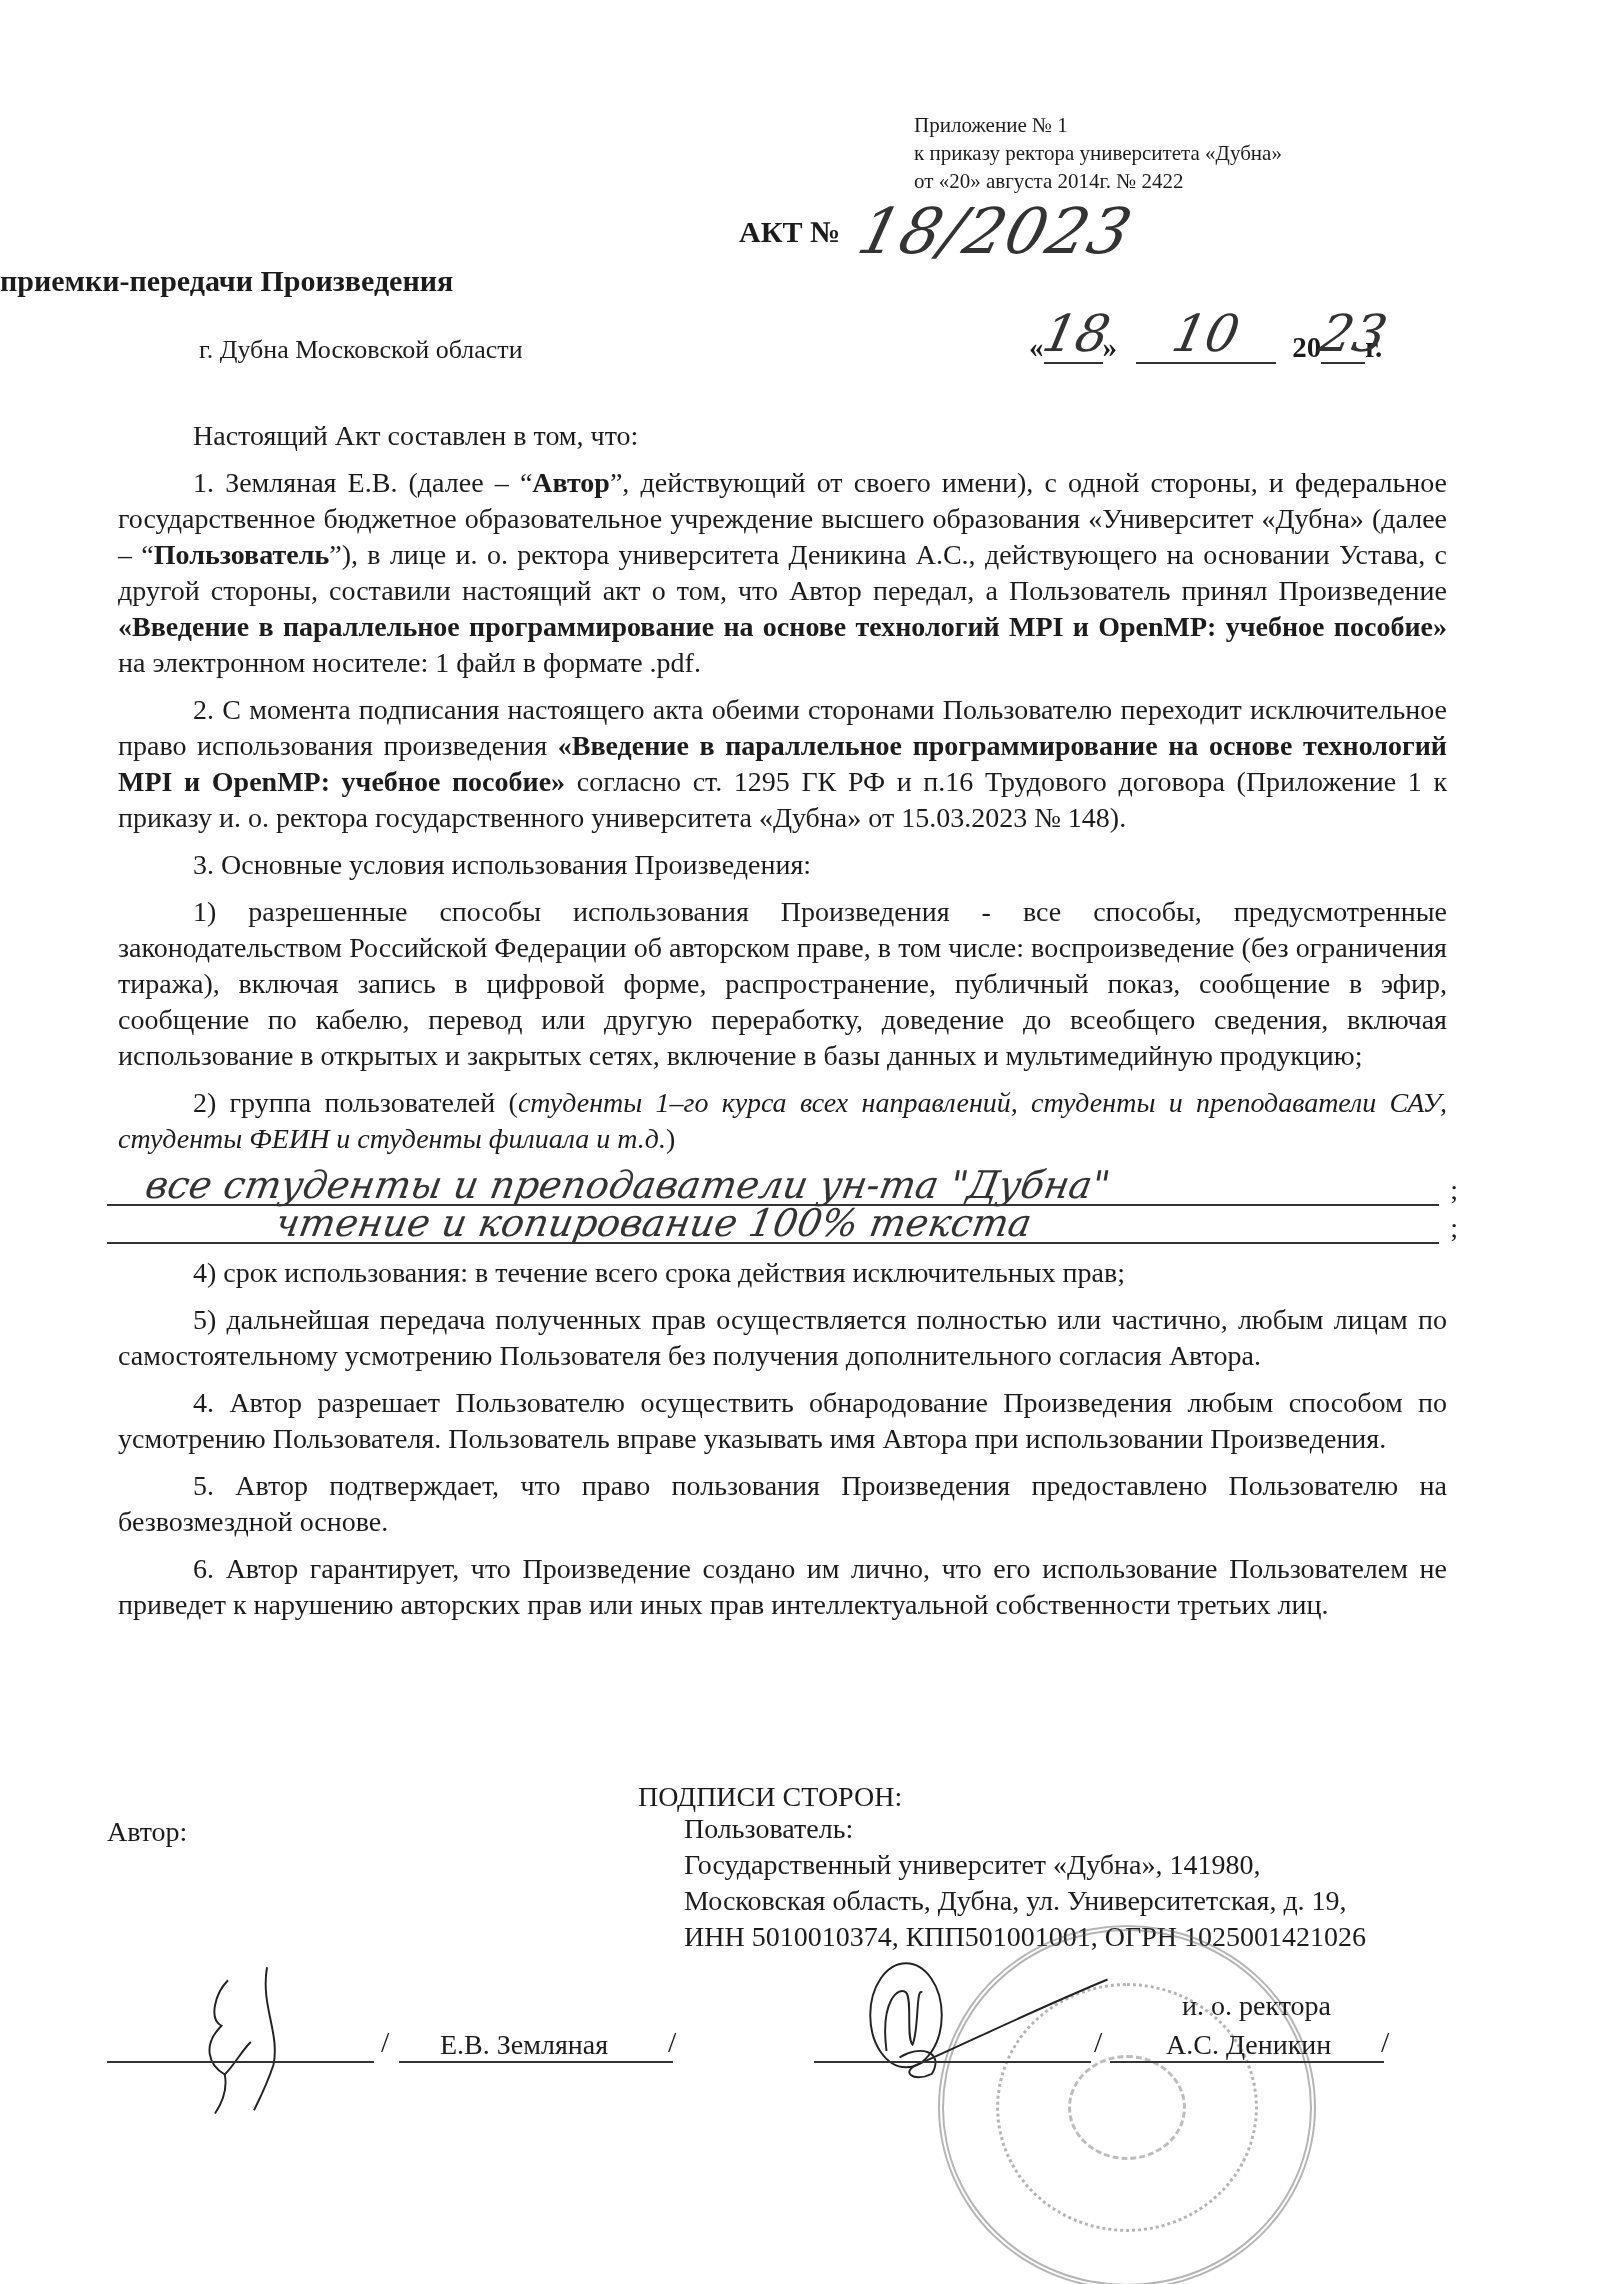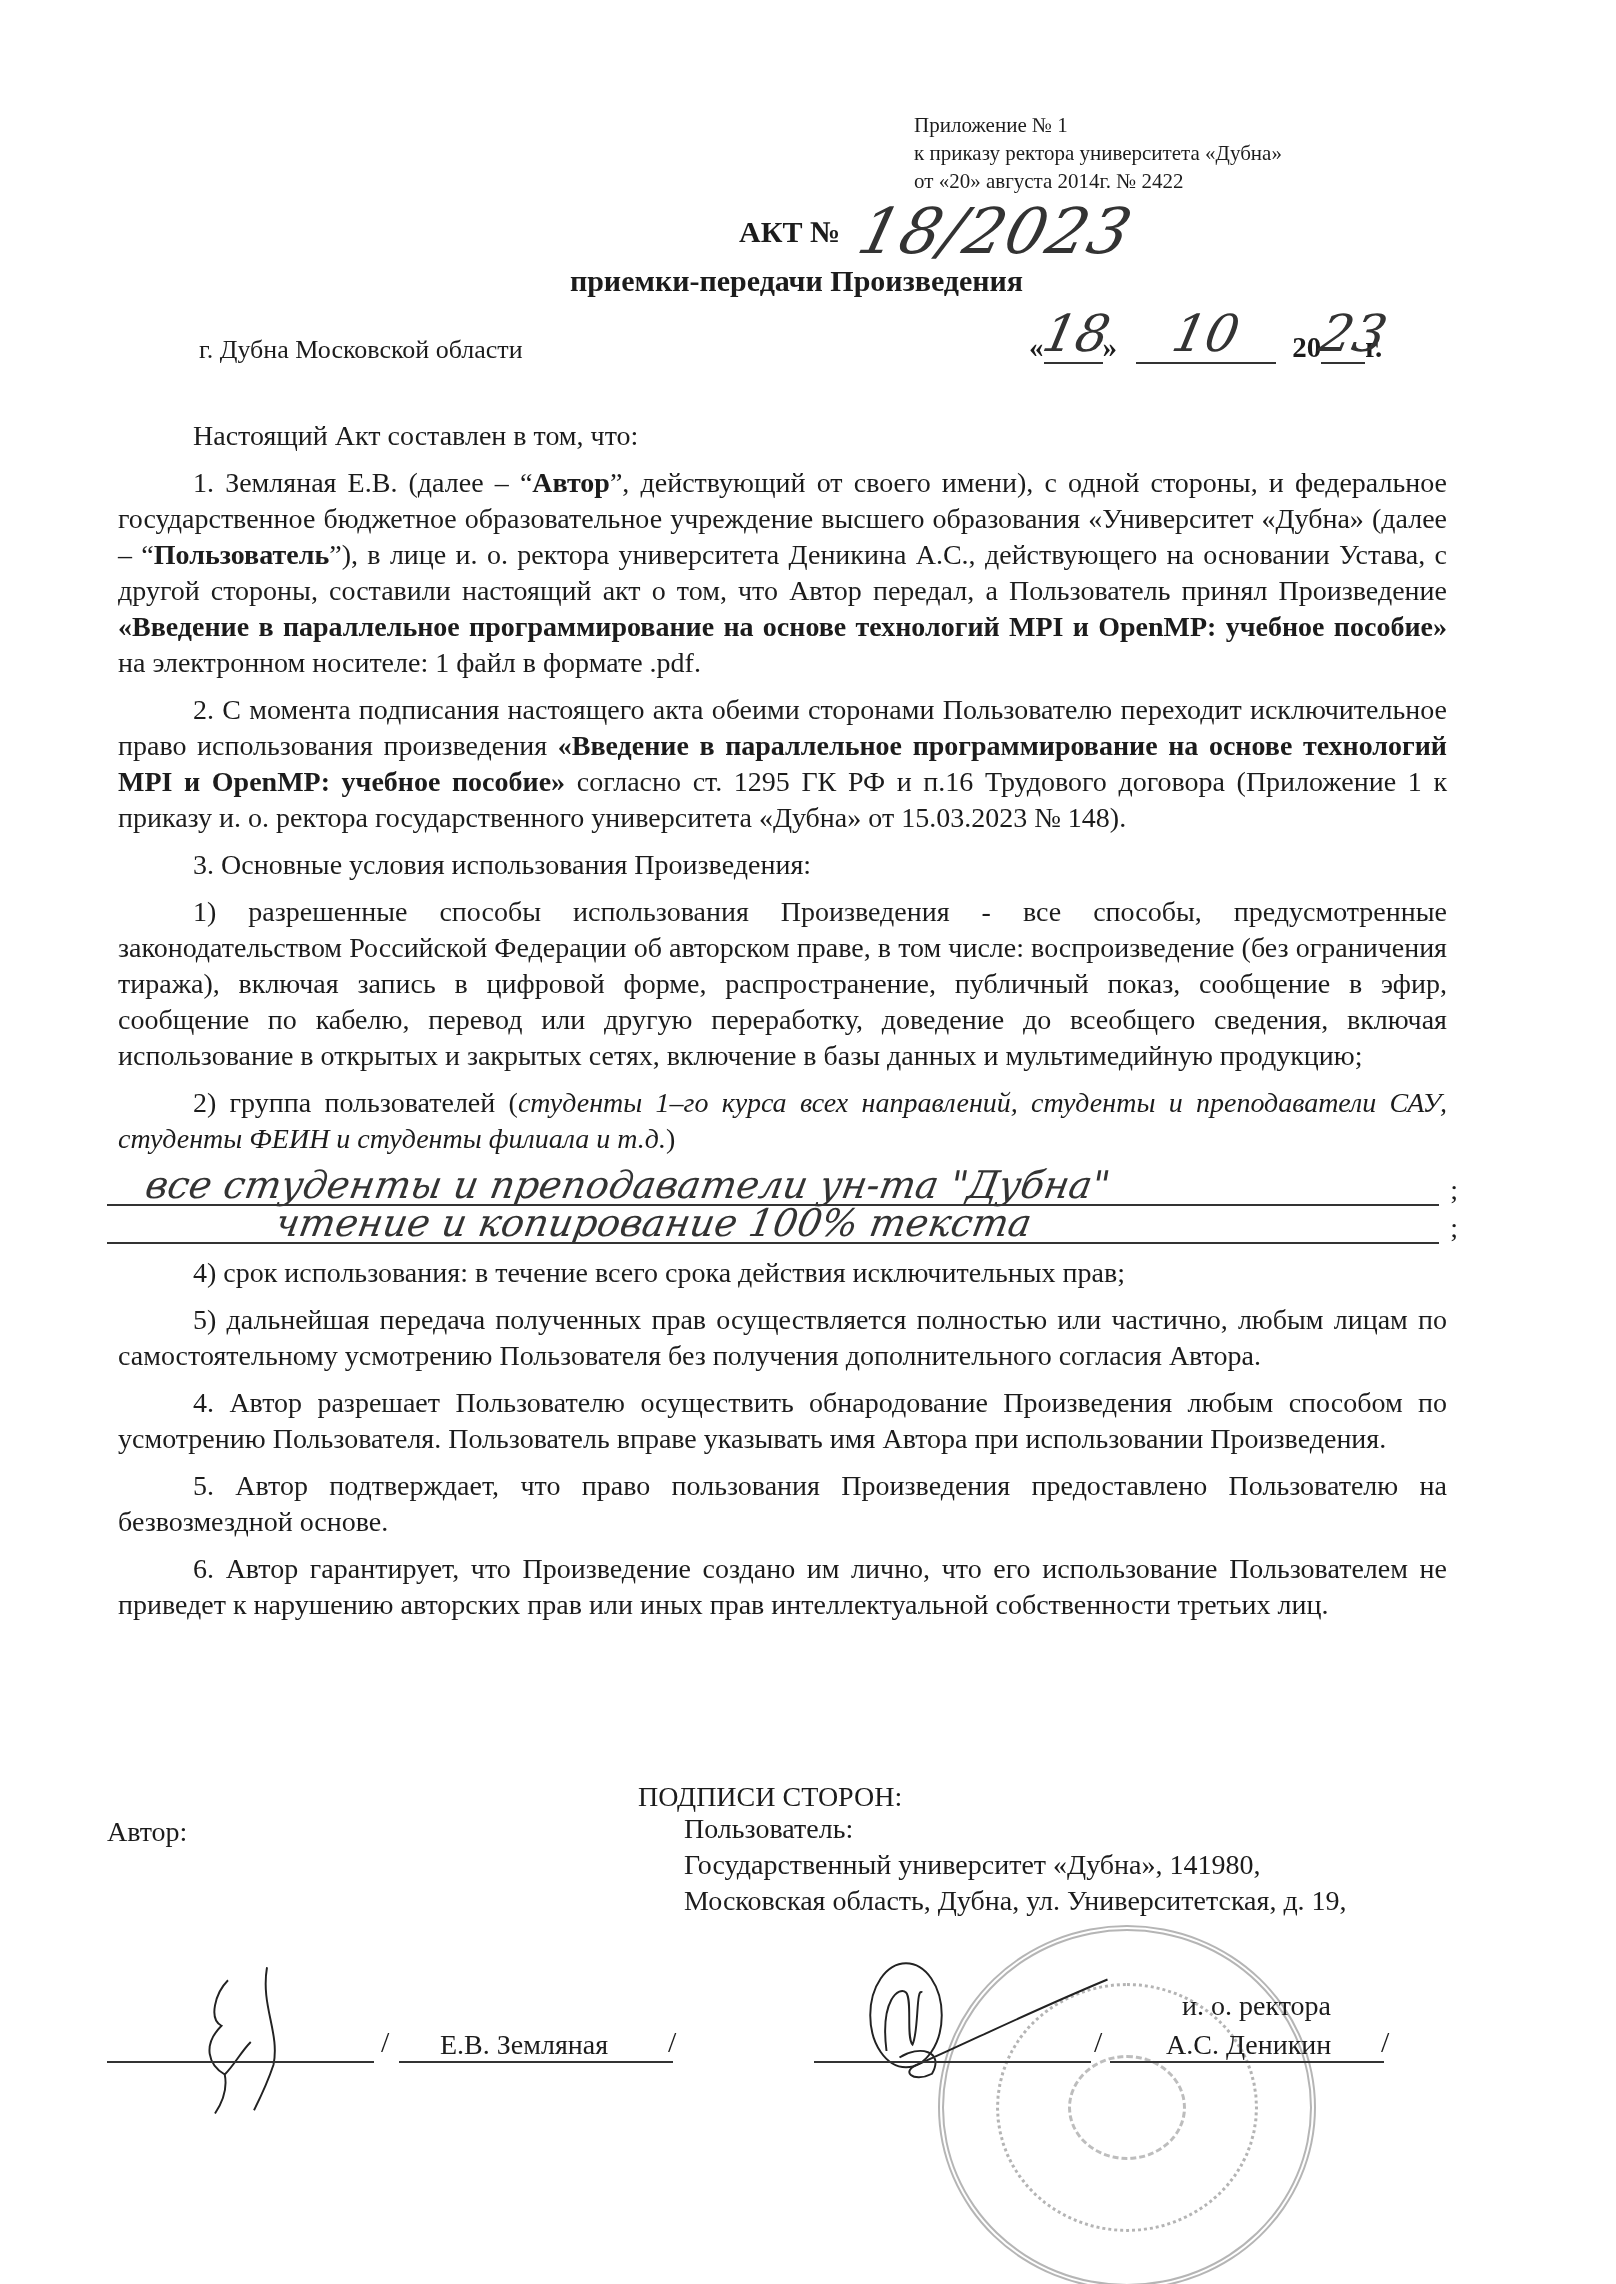--- a/index.html
+++ b/index.html
@@ -4,21 +4,21 @@
   <style>
     html, body { margin: 0; padding: 0; }
     body {
       width: 1616px; height: 2284px; background: #ffffff; position: relative; overflow: hidden;
       font-family: "Liberation Serif", "DejaVu Serif", serif; color: #1c1c1c;
     }
     .abs { position: absolute; }
     .hdr { left: 914px; top: 111px; font-size: 21px; line-height: 28px; }
     .hw { font-family: "DejaVu Serif", serif; font-style: italic; font-weight: normal; color: #333; }
     .act-num { position: absolute; left: 860px; top: 195px; font-size: 63px; transform: skewX(-14deg); letter-spacing: 1.3px; }
-    .subtitle { left: 0; width: 1593px; top: 264px; text-align: center; font-weight: bold; font-size: 30px; }
+    .subtitle { left: 0; width: 1593px; top: 264px; text-align: left; font-weight: bold; font-size: 30px; }
     .city { left: 199px; top: 335px; font-size: 26px; }
     .date { left: 1029px; top: 329px; font-size: 29px; font-weight: bold; }
     .date .u { display: inline-block; border-bottom: 2.6px solid #333; text-align: center; position: relative; height: 33px; vertical-align: bottom; }
     .date .u .hw { position: absolute; left: 0; right: 0; bottom: -1.3px; font-size: 51px; transform: skewX(-12deg); }
     .body-text { left: 107px; width: 1351px; top: 407px; font-size: 28px; line-height: 36px; text-align: justify; }
     .body-text p { margin: 11px; }
     .ind { text-indent: 75px; }
     .body-text b { font-weight: bold; }
     .fill-line { position: relative; border-bottom: 2.6px solid #333; height: 36px; margin-right: 19.5px; }
     .fill-line .hw { position: absolute; bottom: 1.3px; font-size: 38px; white-space: nowrap; transform: skewX(-10deg); }
@@ -83,20 +83,21 @@
   <p class="ind">5. Автор подтверждает, что право пользования Произведения предоставлено Пользователю на безвозмездной основе.</p>
   <p class="ind">6. Автор гарантирует, что Произведение создано им лично, что его использование Пользователем не приведет к нарушению авторских прав или иных прав интеллектуальной собственности третьих лиц.</p>
 </div>
 
 <div class="abs sig-head">ПОДПИСИ СТОРОН:</div>
 <div class="abs avtor">Автор:</div>
 <div class="abs user-block">
   <div>Пользователь:</div>
   <div>Государственный университет «Дубна», 141980,</div>
   <div>Московская область, Дубна, ул. Университетская, д. 19,</div>
+  <div>ИНН 5010010374, КПП501001001, ОГРН 1025001421026</div>
 </div>
 
 <div class="stamp"></div>
 
 <svg class="signature" style="left:189px; top:1967px;" width="143" height="150" viewBox="0 0 220 230">
   <path d="M60 20 C40 40 30 80 50 90 C20 120 30 150 55 165 C60 190 50 210 40 225 M55 165 C70 150 80 130 95 115 M120 0 C110 60 140 100 130 150 C120 180 110 200 100 220" fill="none" stroke="#222" stroke-width="3"></path>
 </svg>
 <div class="sig-line" style="left:107px; top:2061px; width:267px;"></div>
 <div class="slash" style="left:381px; top:2025px;">/</div>
 <div class="name" style="left:440px; top:2029px;">Е.В. Земляная</div>

